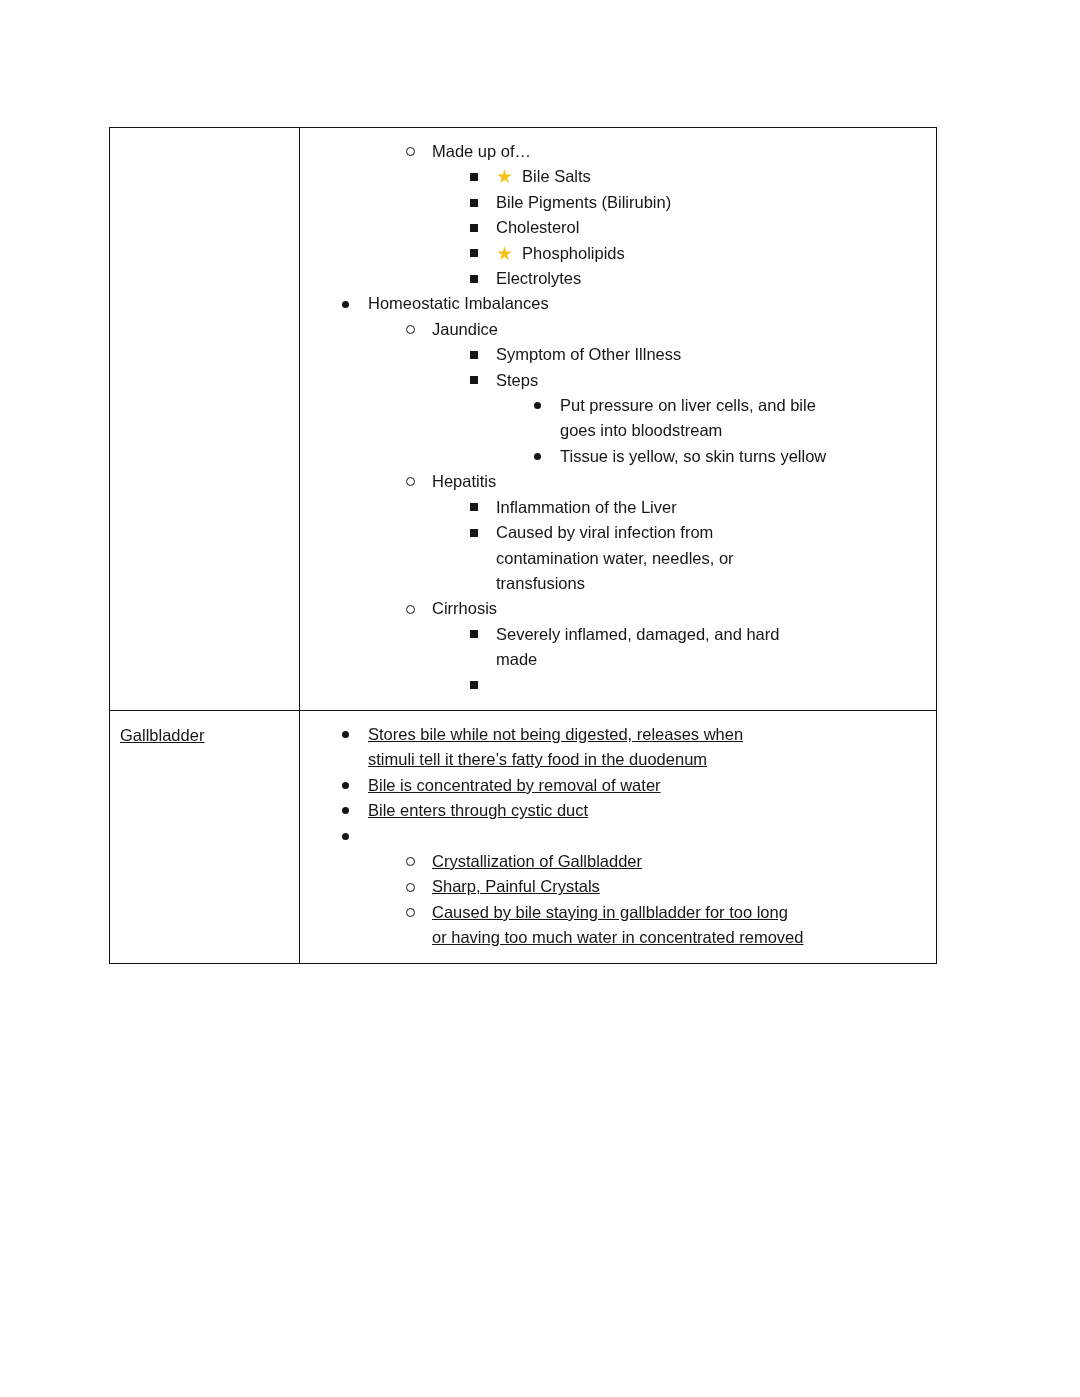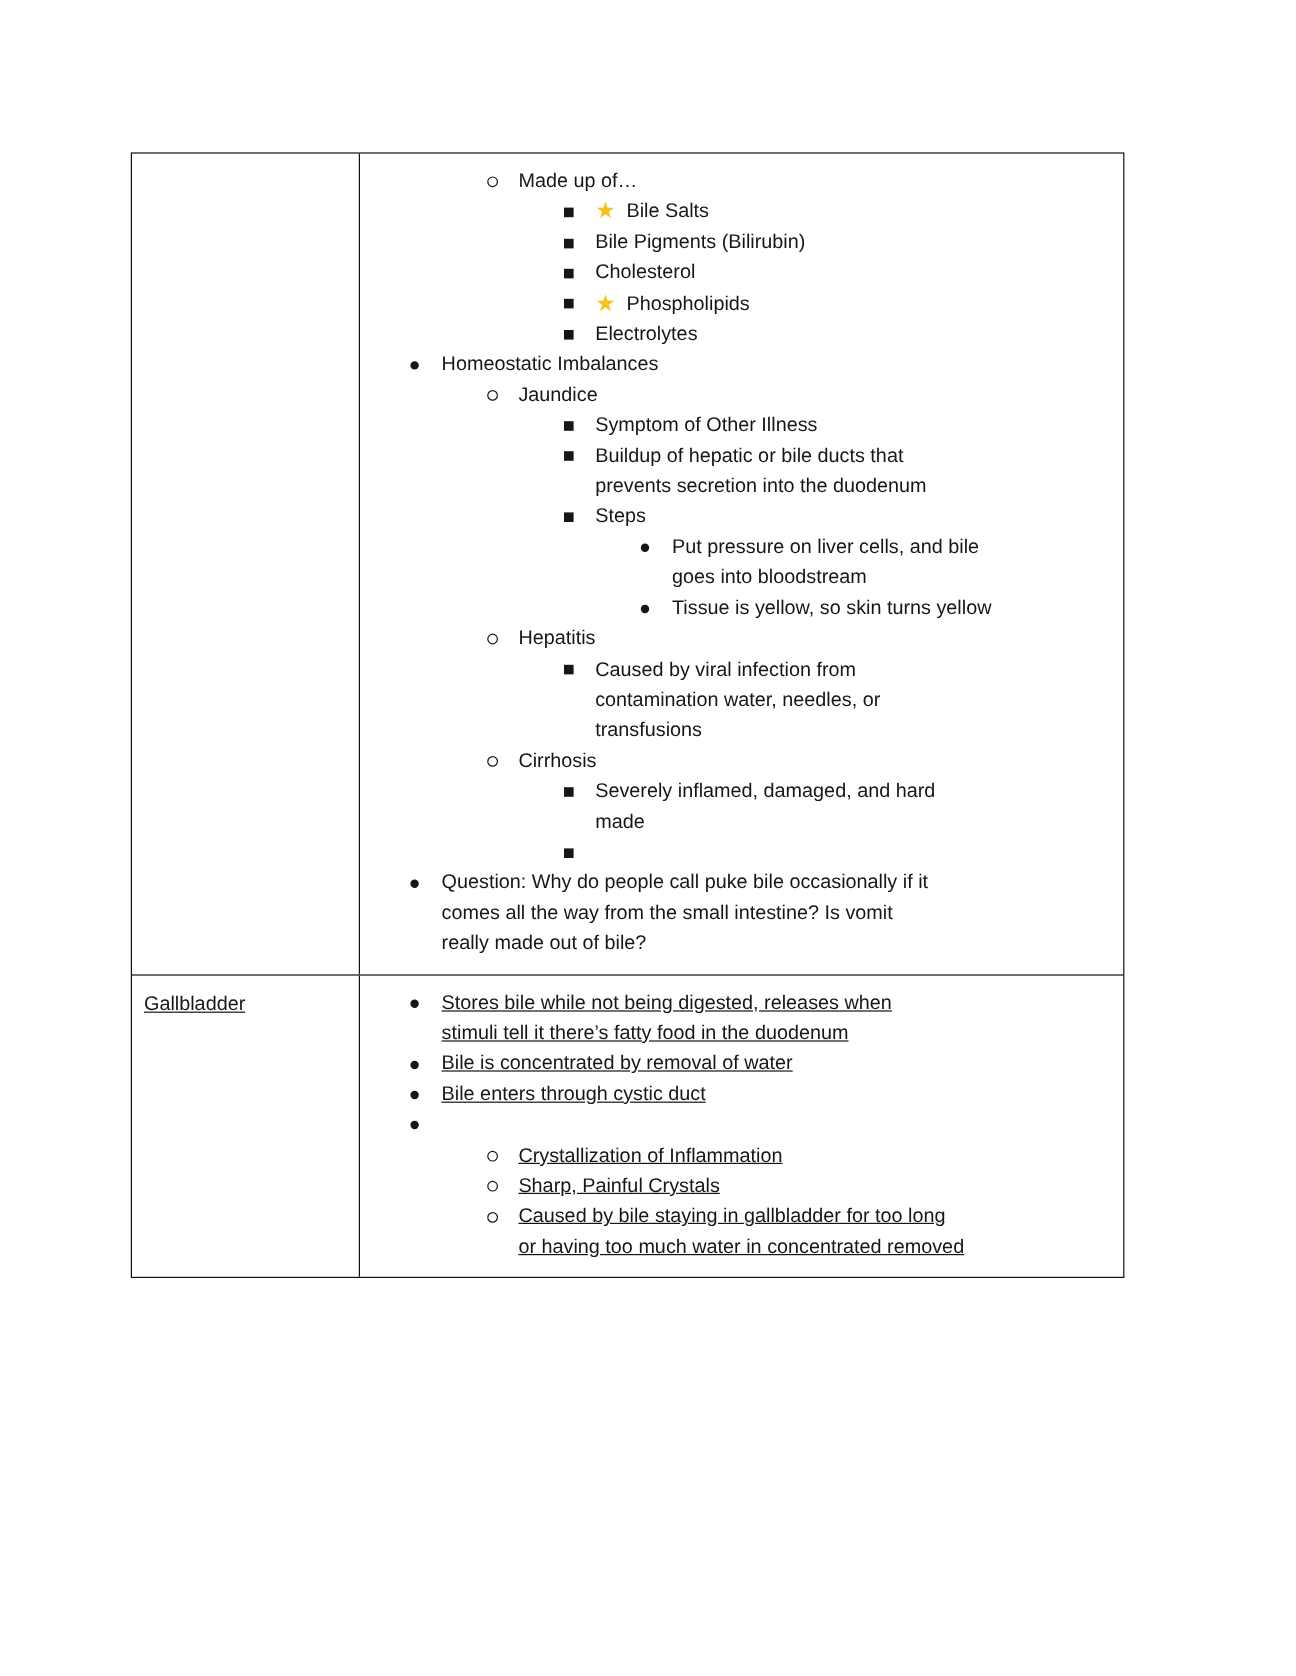--- a/index.html
+++ b/index.html
@@ -127,63 +127,56 @@
           <div class="item">
             <span class="bullet b-circle" style="margin-left: 96px;"></span>
             <span class="item-text">Jaundice</span>
           </div>
           <div class="item">
             <span class="bullet b-square" style="margin-left: 160px;"></span>
             <span class="item-text">Symptom of Other Illness</span>
           </div>
           <div class="item">
             <span class="bullet b-square" style="margin-left: 160px;"></span>
-            <span class="item-text">Buildup of hepatic or bile ducts that
-prevents secretion into the duodenum</span>
-          </div>
-          <div class="item">
-            <span class="bullet b-square" style="margin-left: 160px;"></span>
             <span class="item-text">Steps</span>
           </div>
           <div class="item">
             <span class="bullet b-disc" style="margin-left: 224px;"></span>
             <span class="item-text">Put pressure on liver cells, and bile
 goes into bloodstream</span>
           </div>
           <div class="item">
             <span class="bullet b-disc" style="margin-left: 224px;"></span>
             <span class="item-text">Tissue is yellow, so skin turns yellow</span>
           </div>
           <div class="item">
             <span class="bullet b-circle" style="margin-left: 96px;"></span>
             <span class="item-text">Hepatitis</span>
           </div>
           <div class="item">
             <span class="bullet b-square" style="margin-left: 160px;"></span>
+            <span class="item-text">Inflammation of the Liver</span>
+          </div>
+          <div class="item">
+            <span class="bullet b-square" style="margin-left: 160px;"></span>
             <span class="item-text">Caused by viral infection from
 contamination water, needles, or
 transfusions</span>
           </div>
           <div class="item">
             <span class="bullet b-circle" style="margin-left: 96px;"></span>
             <span class="item-text">Cirrhosis</span>
           </div>
           <div class="item">
             <span class="bullet b-square" style="margin-left: 160px;"></span>
             <span class="item-text">Severely inflamed, damaged, and hard
 made</span>
           </div>
           <div class="item">
             <span class="bullet b-square" style="margin-left: 160px;"></span>
-          </div>
-          <div class="item">
-            <span class="bullet b-disc" style="margin-left: 32px;"></span>
-            <span class="item-text">Question: Why do people call puke bile occasionally if it
-comes all the way from the small intestine? Is vomit
-really made out of bile?</span>
           </div>
         </div>
       </div>
       <div class="t-row">
         <div class="cell label-cell"><span class="row-label">Gallbladder</span></div>
         <div class="cell content-cell">
           <div class="item">
             <span class="bullet b-disc" style="margin-left: 32px;"></span>
             <span class="item-text">Stores bile while not being digested, releases when
 stimuli tell it there’s fatty food in the duodenum</span>
@@ -194,21 +187,21 @@
           </div>
           <div class="item">
             <span class="bullet b-disc" style="margin-left: 32px;"></span>
             <span class="item-text">Bile enters through cystic duct</span>
           </div>
           <div class="item">
             <span class="bullet b-disc" style="margin-left: 32px;"></span>
           </div>
           <div class="item">
             <span class="bullet b-circle" style="margin-left: 96px;"></span>
-            <span class="item-text">Crystallization of Inflammation</span>
+            <span class="item-text">Crystallization of Gallbladder</span>
           </div>
           <div class="item">
             <span class="bullet b-circle" style="margin-left: 96px;"></span>
             <span class="item-text">Sharp, Painful Crystals</span>
           </div>
           <div class="item">
             <span class="bullet b-circle" style="margin-left: 96px;"></span>
             <span class="item-text">Caused by bile staying in gallbladder for too long
 or having too much water in concentrated removed</span>
           </div>

